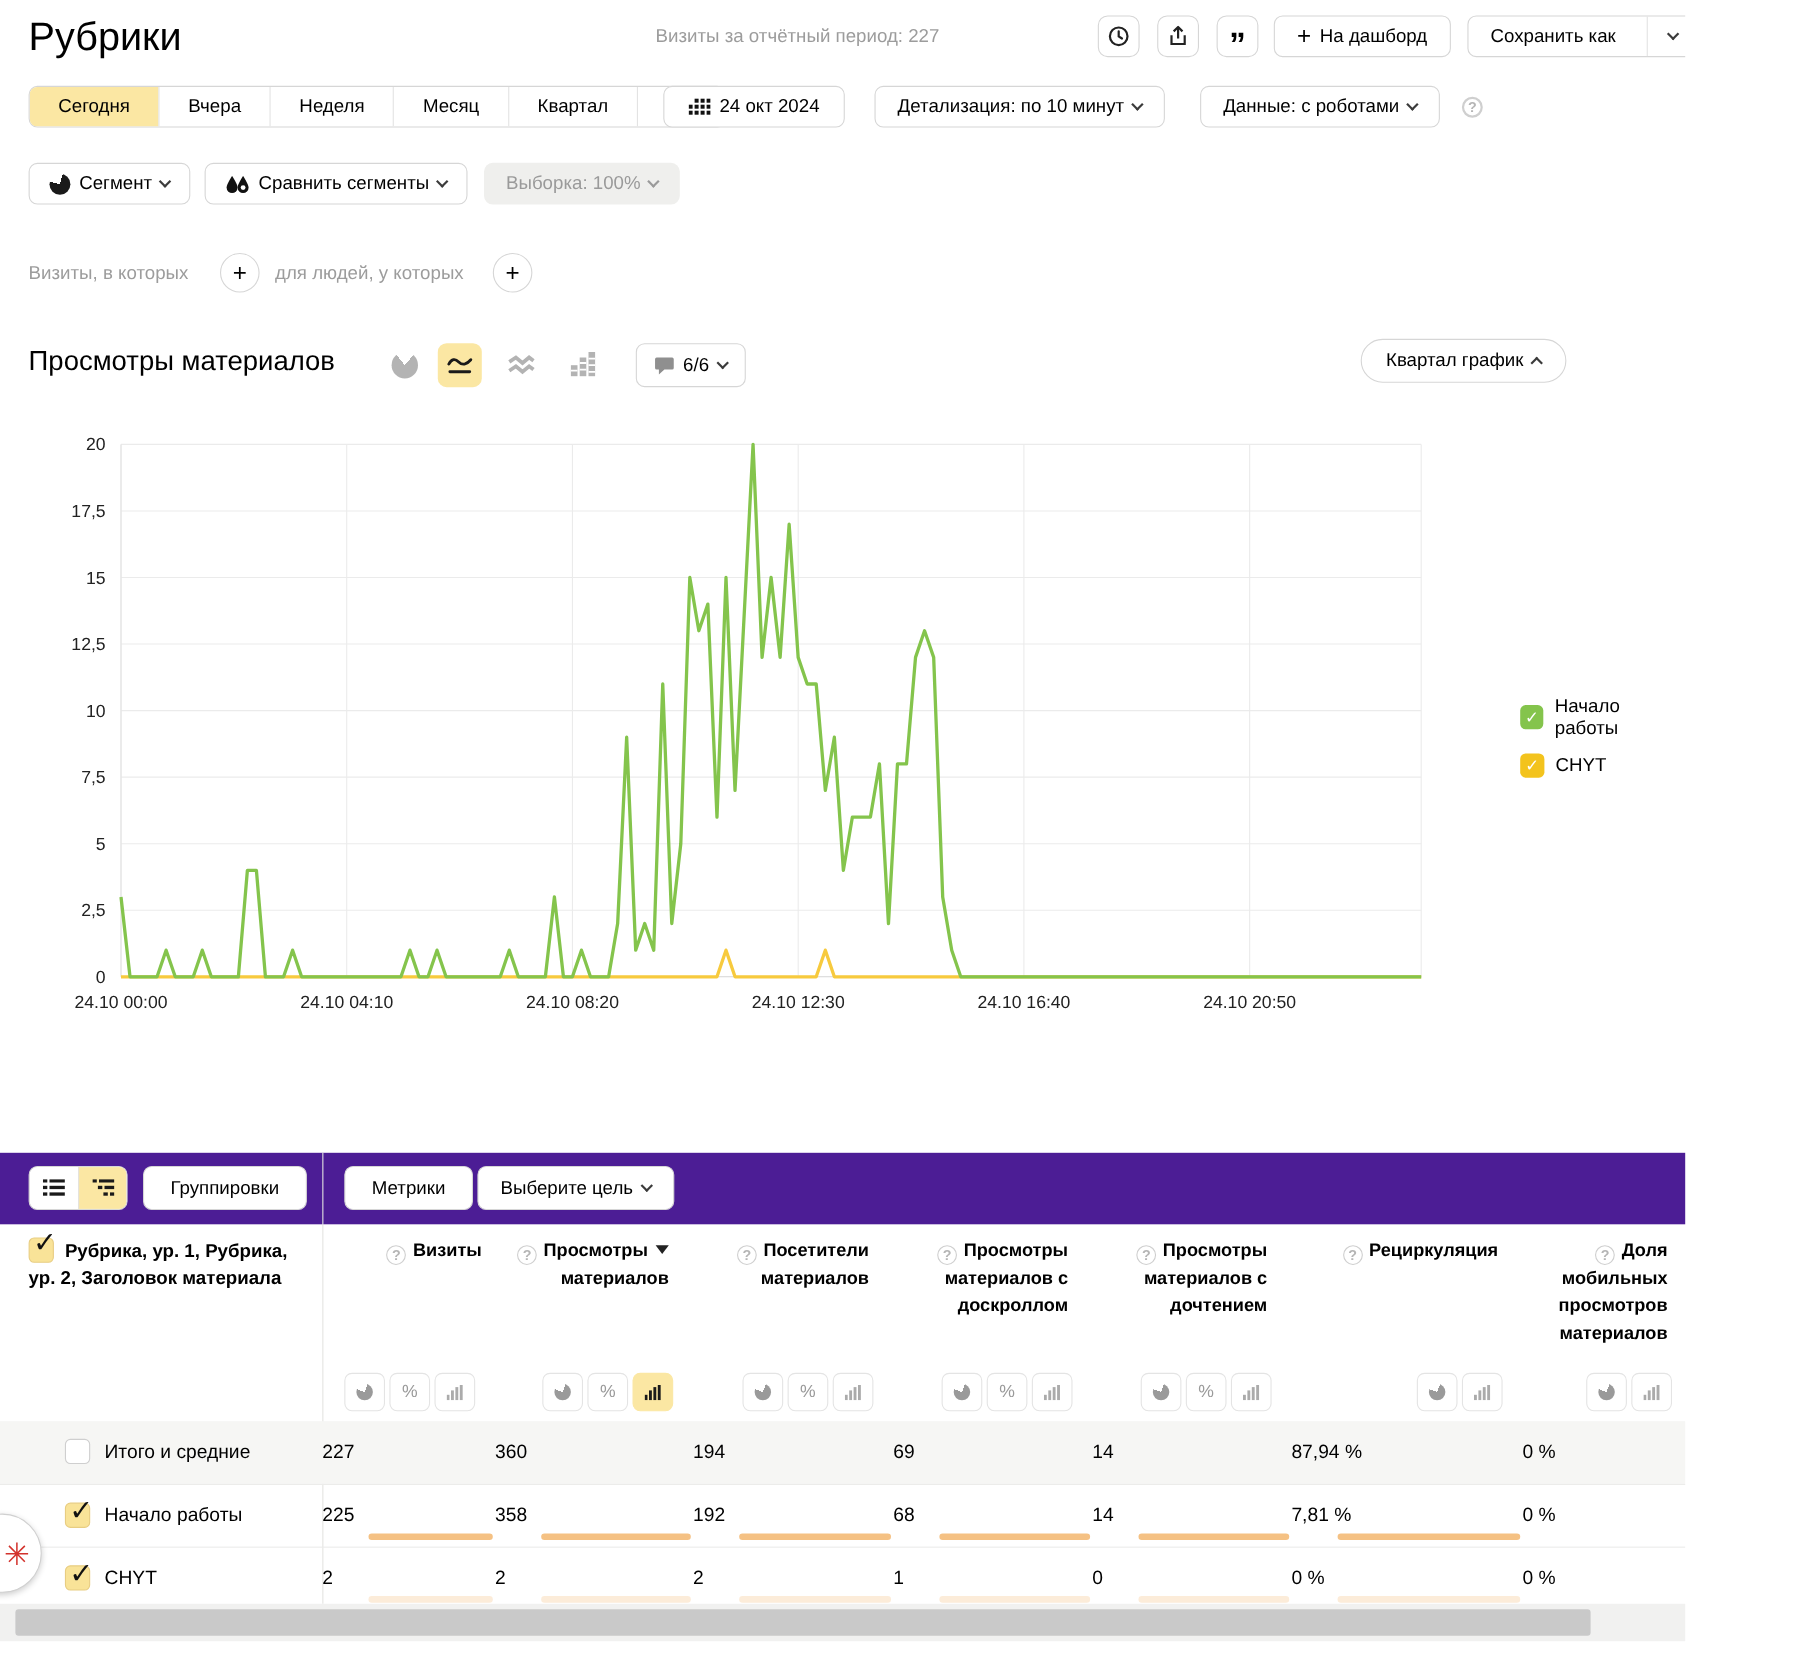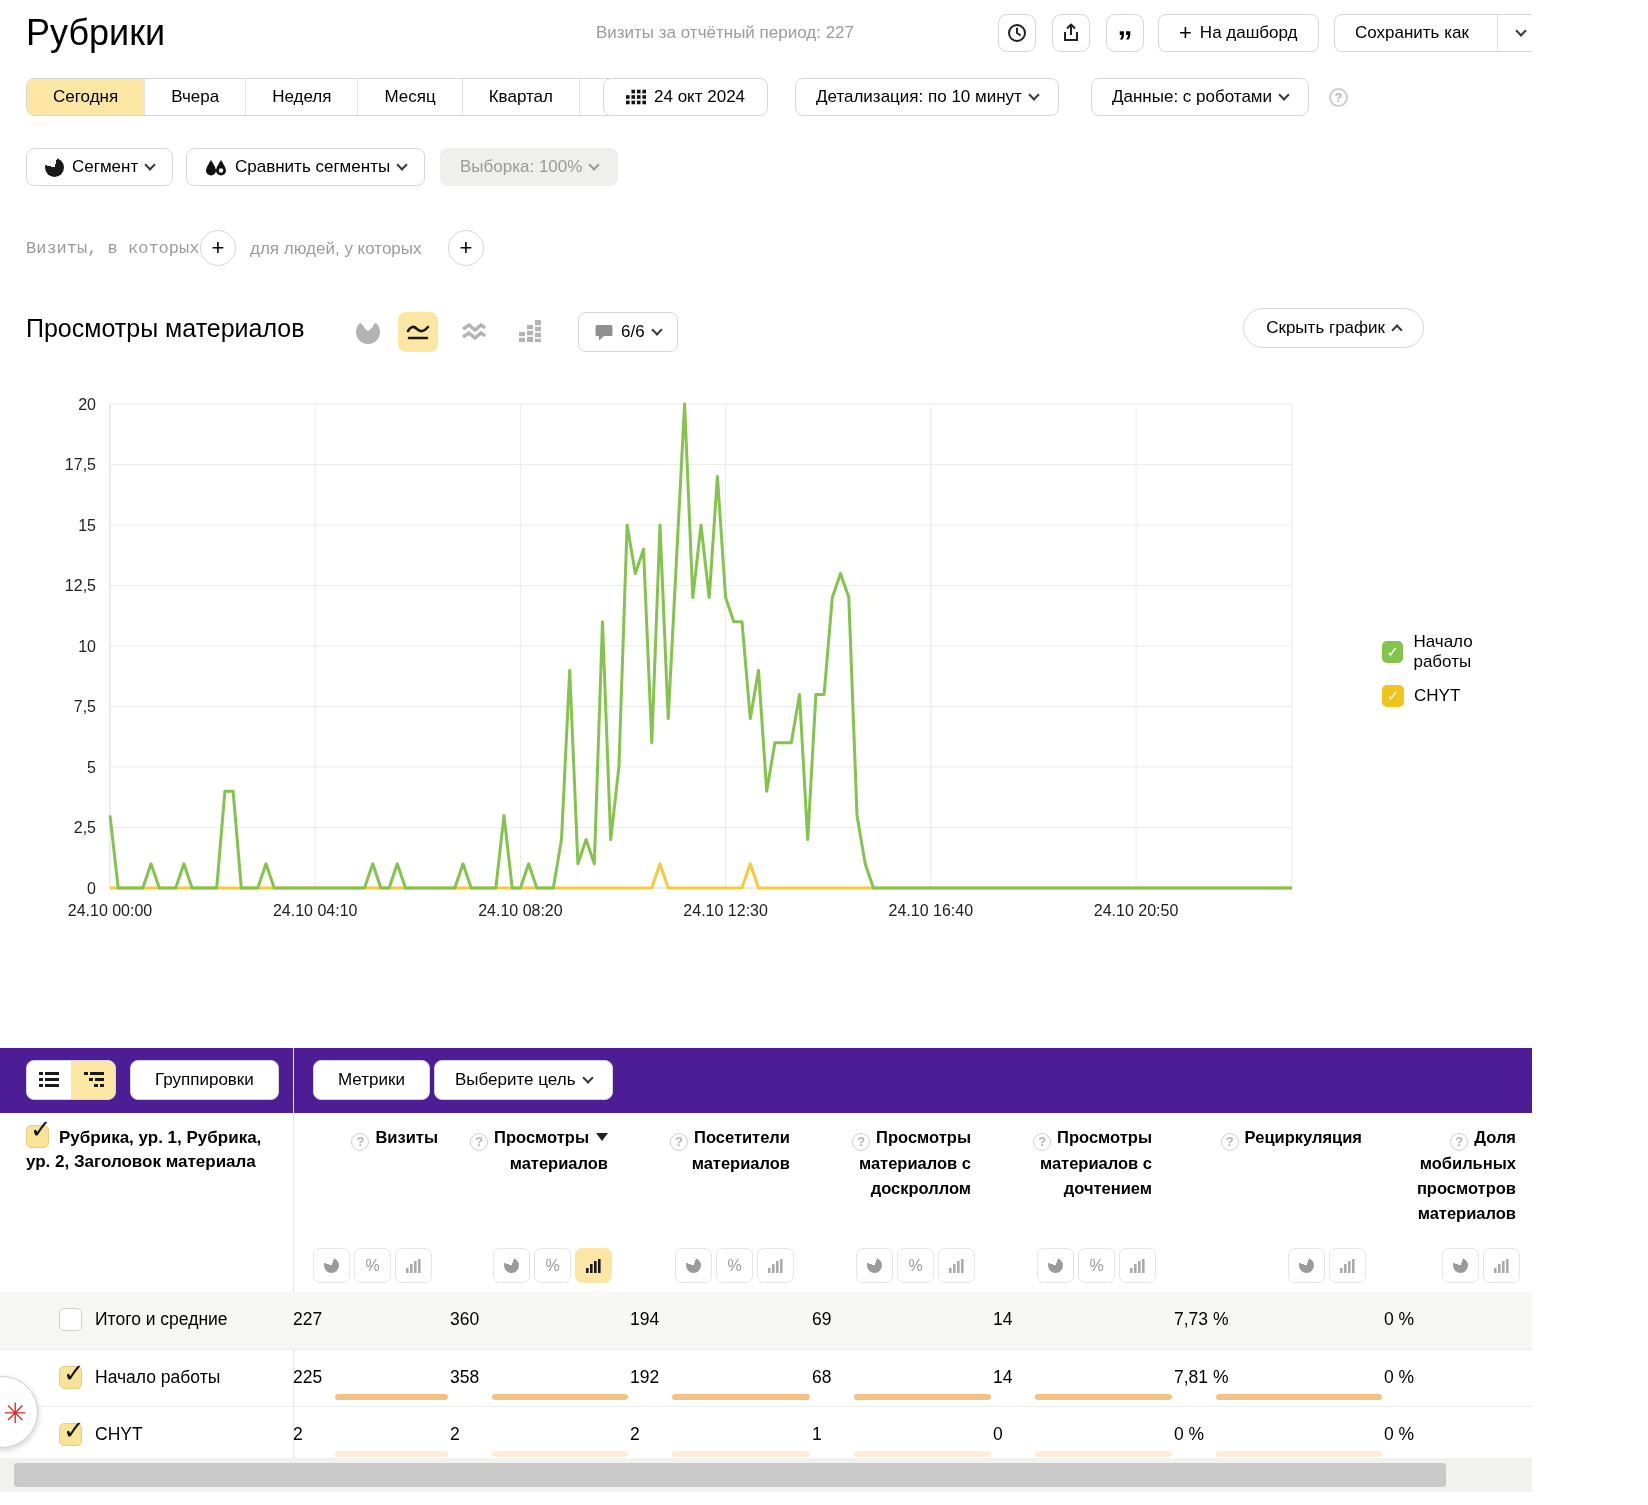--- a/index.html
+++ b/index.html
@@ -188,21 +188,21 @@
       <circle cx="16" cy="12.5" r="2.2" fill="#fff"></circle>
     </svg>
     <span>Сравнить сегменты</span>
     <span class="chev"></span>
   </div>
   <div class="abs btn chip" style="left:440px;top:148px;height:38px;padding:0 20px;">
     <span>Выборка: 100%</span>
     <span class="chev grey"></span>
   </div>
 
-  <div class="abs grey-label" style="left:26px;top:239px;font-family:Liberation Mono, monospace;">Визиты, в которых</div>
+  <div class="abs grey-label" style="left:26px;top:239px;">Визиты, в которых</div>
   <div class="abs plus-circle" style="left:200px;top:230px;">+</div>
   <div class="abs grey-label" style="left:250px;top:239px;">для людей, у которых</div>
   <div class="abs plus-circle" style="left:448px;top:230px;">+</div>
 
   <div id="chart-title" class="abs">Просмотры материалов</div>
 
   <div class="abs ctype" style="left:348px;top:312px;">
     <span style="width:24px;height:24px;border-radius:50%;background:conic-gradient(from 40deg, #b3b3b3 0 78%, #fff 78% 100%);"></span>
   </div>
   <div class="abs ctype active" style="left:398px;top:312px;">
@@ -235,21 +235,21 @@
     </svg>
   </div>
   <div class="abs btn" style="left:578px;top:312px;height:40px;padding:0 16px;">
     <svg class="iconsvg" width="18" height="17" viewBox="0 0 18 17">
       <path d="M2 1 h14 a1.5 1.5 0 0 1 1.5 1.5 v8 a1.5 1.5 0 0 1 -1.5 1.5 h-7 l-5 4.5 v-4.5 h-2 a1.5 1.5 0 0 1 -1.5 -1.5 v-8 A1.5 1.5 0 0 1 2 1 Z" fill="#8f8f8f"></path>
     </svg>
     <span>6/6</span>
     <span class="chev"></span>
   </div>
   <div id="hide-chart" class="abs btn">
-    <span>Скрыть график</span>
+    <span>Квартал график</span>
     <span class="chev up"></span>
   </div>
 
   <div id="chart-area" class="abs" style="left:0;top:380px;width:1648px;height:565px;"><svg width="1648" height="565">
         <line x1="110" y1="508" x2="1292" y2="508" stroke="#d5d5d5" stroke-width="1"></line>
         <line x1="110" y1="447.5" x2="1292" y2="447.5" stroke="#ebebeb" stroke-width="1"></line>
         <line x1="110" y1="387" x2="1292" y2="387" stroke="#ebebeb" stroke-width="1"></line>
         <line x1="110" y1="326.5" x2="1292" y2="326.5" stroke="#ebebeb" stroke-width="1"></line>
         <line x1="110" y1="266" x2="1292" y2="266" stroke="#ebebeb" stroke-width="1"></line>
         <line x1="110" y1="205.5" x2="1292" y2="205.5" stroke="#ebebeb" stroke-width="1"></line>
@@ -488,21 +488,21 @@
     </div>
   <div id="table-rows">
       <div class="t-row total" style="top: 1292px;">
         <span class="checkbox row-check"></span>
         <span class="row-label">Итого и средние</span>
         <span class="cell-val" style="left: 293px; width: 157px;">227</span>
         <span class="cell-val" style="left: 450px; width: 180px;">360</span>
         <span class="cell-val" style="left: 630px; width: 182px;">194</span>
         <span class="cell-val" style="left: 812px; width: 181px;">69</span>
         <span class="cell-val" style="left: 993px; width: 181px;">14</span>
-        <span class="cell-val" style="left: 1174px; width: 210px;">7,73 %</span>
+        <span class="cell-val" style="left: 1174px; width: 210px;">87,94 %</span>
         <span class="cell-val" style="left: 1384px; width: 154px;">0 %</span>
       </div>
       <div class="t-row sep" style="top: 1349px;">
         <span class="checkbox checked row-check"></span>
         <span class="row-label">Начало работы</span>
         <span class="cell-val" style="left: 293px; width: 157px;">225</span>
         <span class="cell-bar" style="left: 335px; width: 113px; background: rgb(245, 193, 131);"></span>
         <span class="cell-val" style="left: 450px; width: 180px;">358</span>
         <span class="cell-bar" style="left: 492px; width: 136px; background: rgb(245, 193, 131);"></span>
         <span class="cell-val" style="left: 630px; width: 182px;">192</span>

